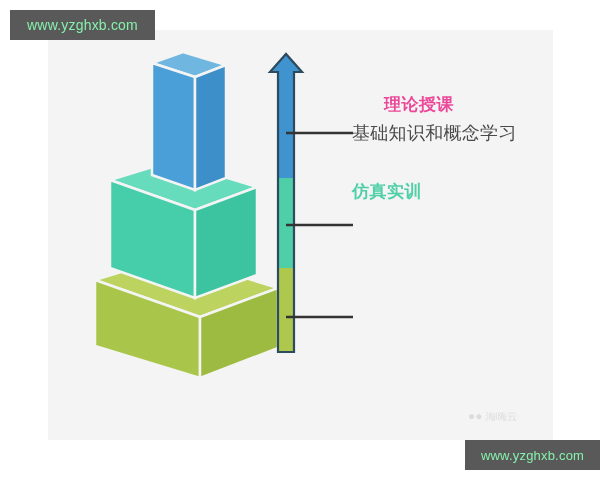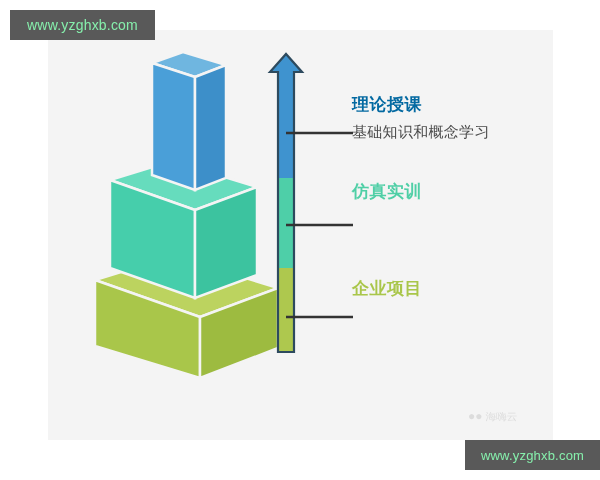--- a/index.html
+++ b/index.html
@@ -58,21 +58,21 @@
   #stack svg{display:block;}
 
   
   .label-row{position:absolute;left:352px;}
   .label-title{
     font-size:17px;font-weight:bold;line-height:1.1;
     margin:0 0 9px 0;
     letter-spacing:0.5px;
   }
   .label-sub{
-    font-size:15px;color:#4a4a4a;line-height:1.1;margin:0;
+    font-size:18px;color:#4a4a4a;line-height:1.1;margin:0;
     letter-spacing:0.3px;
   }
   .row0{top:96px;}
   .row1{top:183px;}
   .row2{top:280px;}
 </style>
 </head>
 <body>
 
 <div id="stage">
@@ -120,30 +120,29 @@
       </g>
 
       <line x1="238" y1="103" x2="305" y2="103" stroke="#333333" stroke-width="2.4"></line>
       <line x1="238" y1="195" x2="305" y2="195" stroke="#333333" stroke-width="2.4"></line>
       <line x1="238" y1="287" x2="305" y2="287" stroke="#333333" stroke-width="2.4"></line>
 
     </svg>
   </div>
 
   <div class="label-row row0">
-    <div class="label-title" style="color:#0369a1;">理论授课</div>
+    <div class="label-title" style="color:#ec4899;margin-left:32px;">理论授课</div>
     <div class="label-sub">基础知识和概念学习</div>
   </div>
 
   <div class="label-row row1">
     <div class="label-title" style="color:#4fcfa6;">仿真实训</div>
   </div>
 
   <div class="label-row row2">
-    <div class="label-title" style="color:#a9c64a;">企业项目</div>
   </div>
 
   <div class="wm-bar wm-top">www.yzghxb.com</div>
 
   <div class="baidu-wm">
     <span class="paw">●●</span>
     <span class="txt">海嗨云</span>
   </div>
 
   <div class="wm-bar wm-bot">www.yzghxb.com</div>

